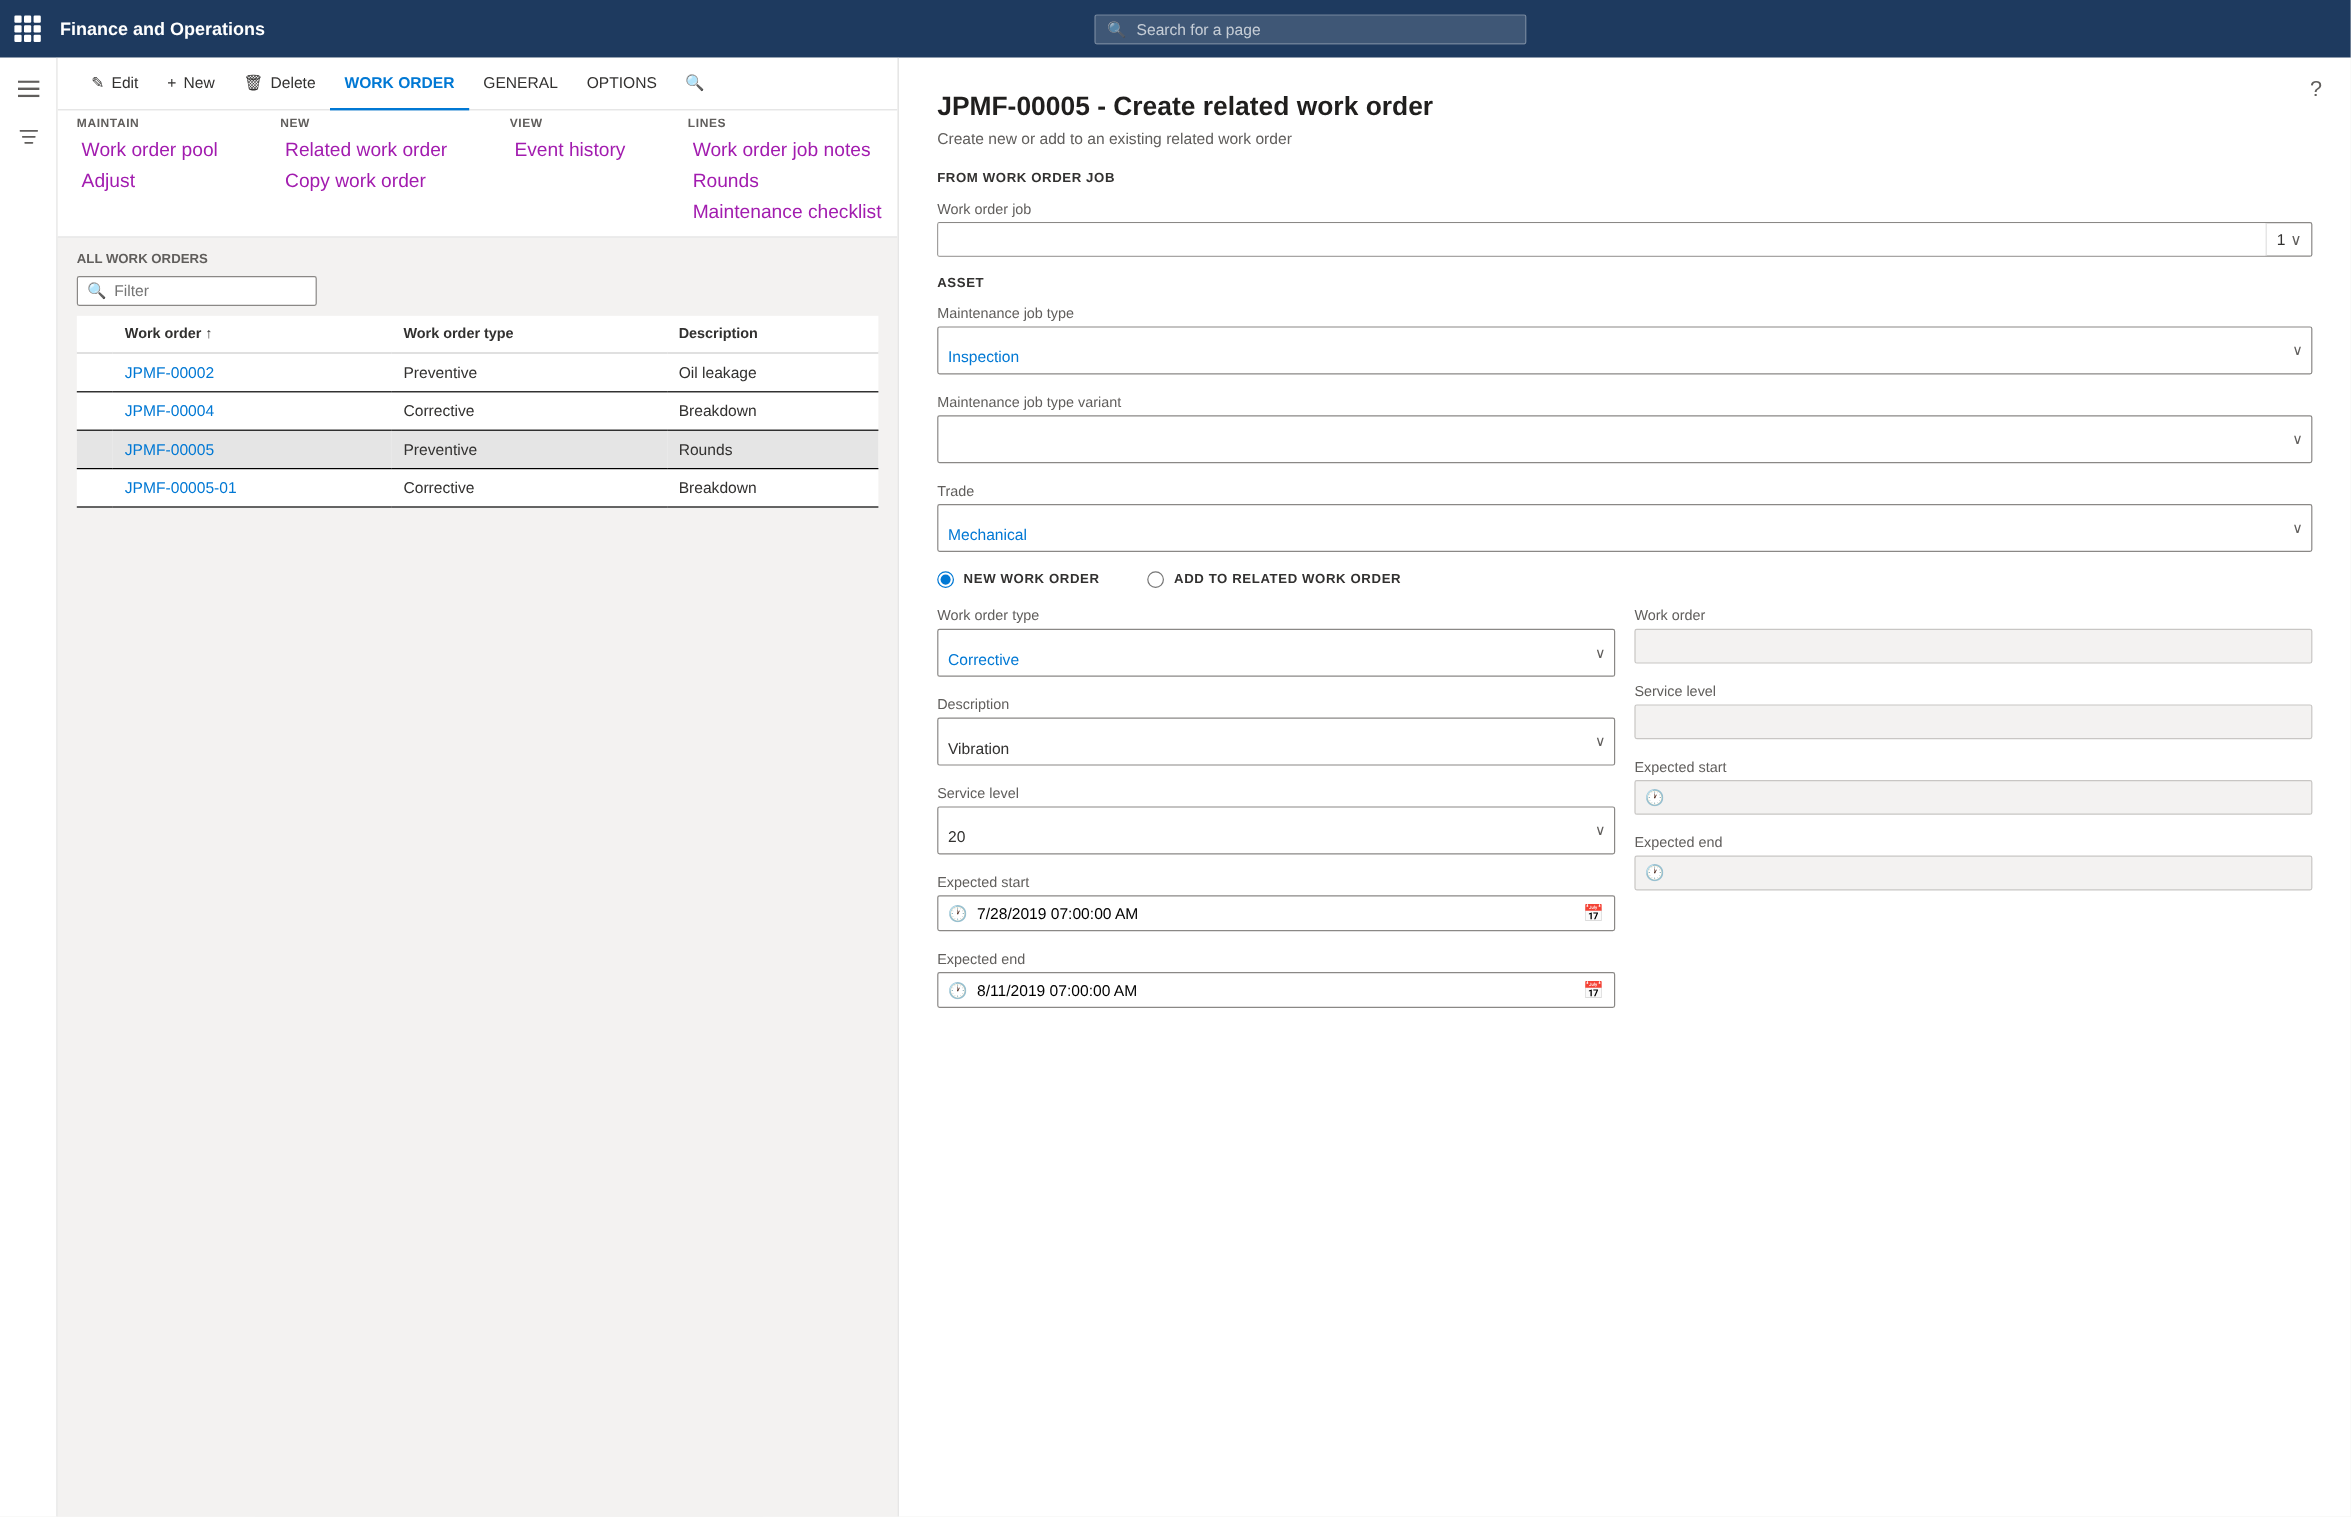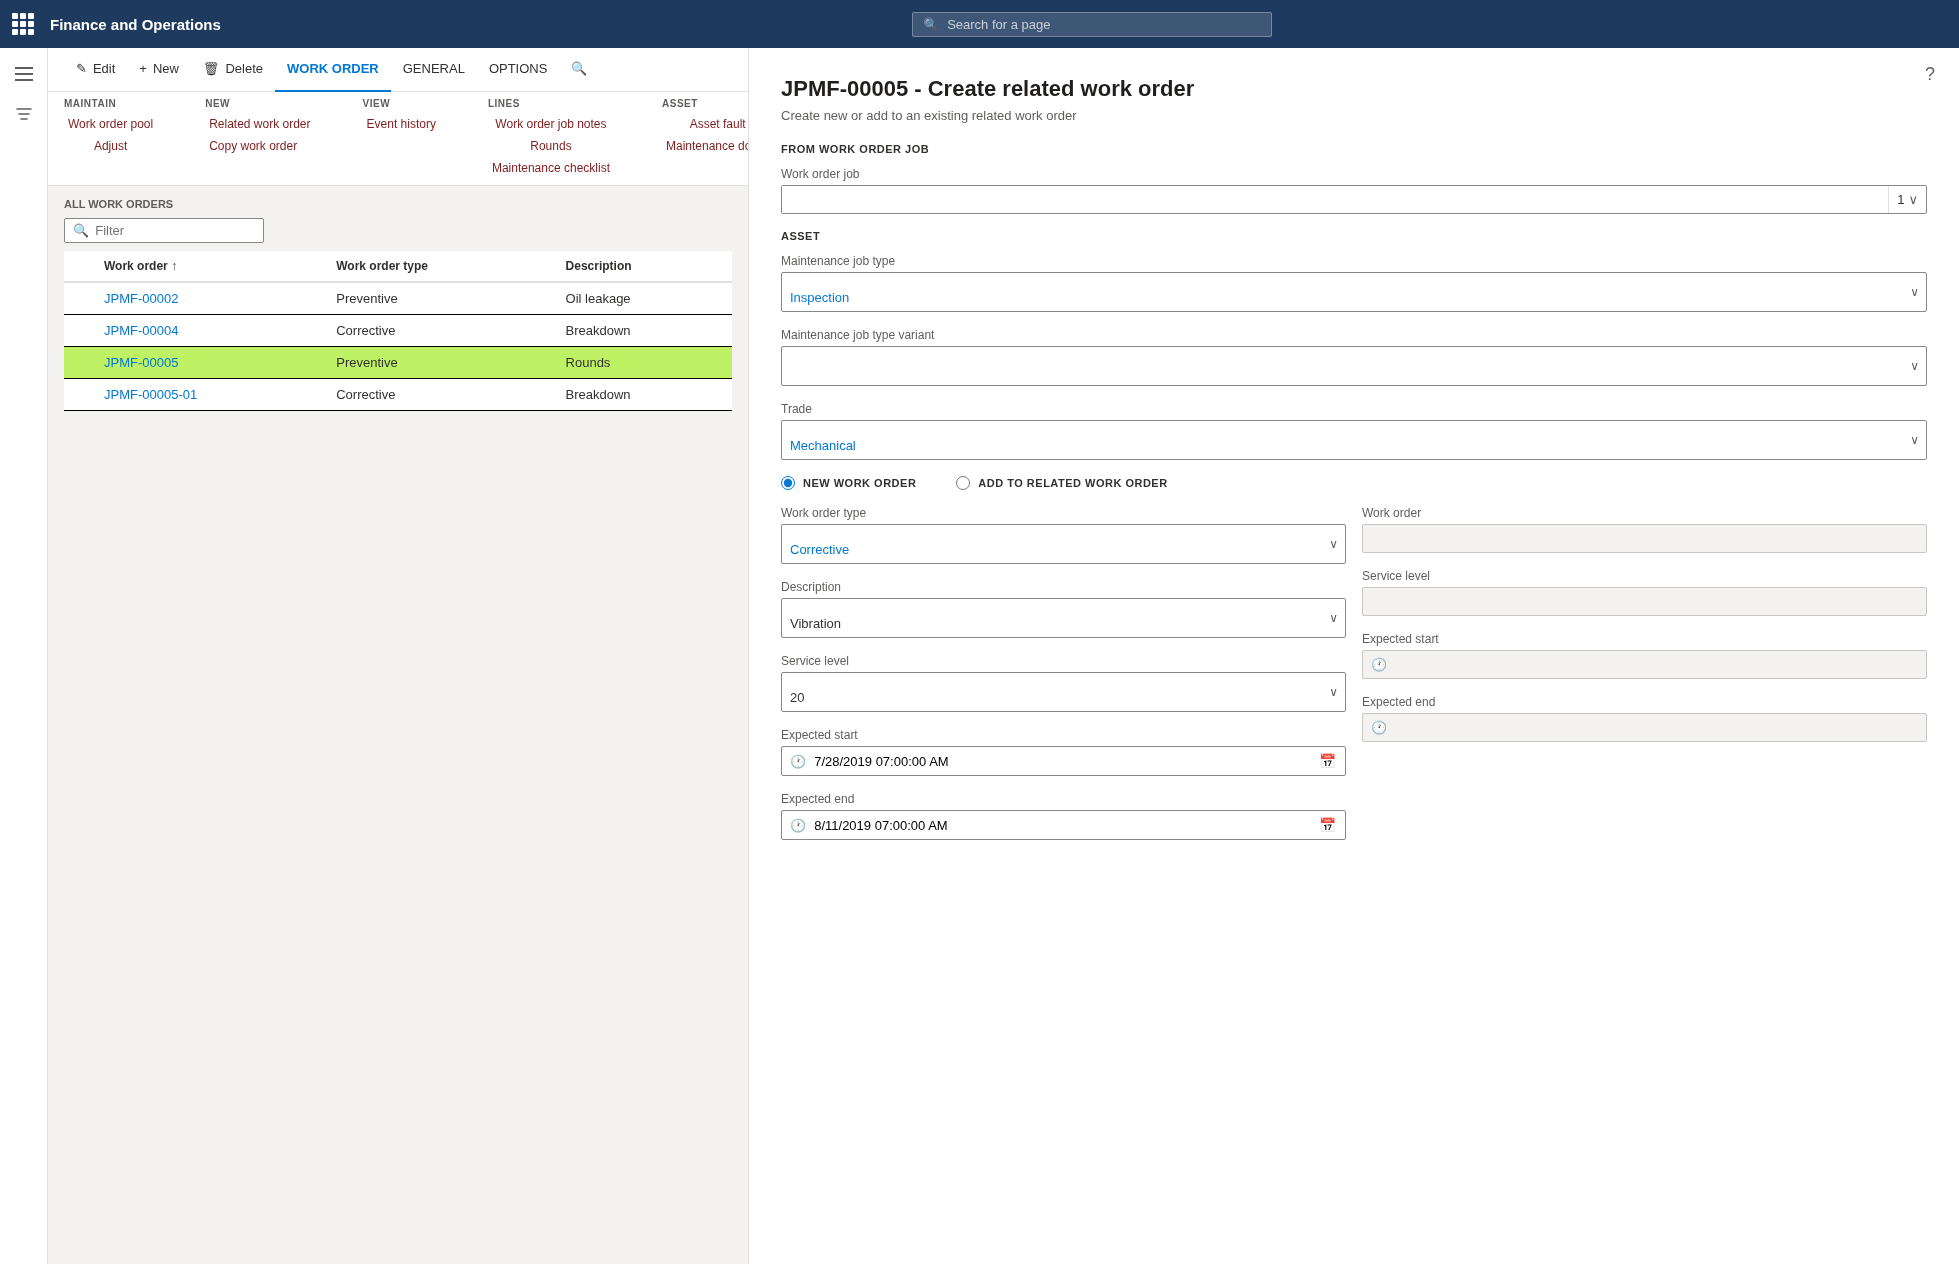--- a/index.html
+++ b/index.html
@@ -98,26 +98,25 @@
 
     .ribbon-content {
       display: flex;
       padding: 6px 16px 8px;
       gap: 24px;
     }
     .ribbon-group { display: flex; flex-direction: column; gap: 2px; }
     .ribbon-group-label { font-size: 10px; font-weight: 600; color: #605e5c; text-transform: uppercase; letter-spacing: 0.5px; margin-bottom: 4px; }
     .ribbon-group-items { display: flex; gap: 4px; flex-wrap: wrap; }
     .ribbon-item {
-      font-size: 12px;
-      color: #7f1d1d;
+      font-size: 16px;
+      color: #a21caf;
       cursor: pointer;
       padding: 2px 4px;
       white-space: nowrap;
-      text-align: center;
     }
     .ribbon-divider { width: 1px; background: #e0e0e0; margin: 4px 0; align-self: stretch; }
 
     
     .filter-bar {
       padding: 12px 16px 8px;
       display: flex;
       flex-direction: column;
       gap: 8px;
     }
@@ -142,21 +141,21 @@
       border-bottom: 2px solid #e0e0e0;
       text-align: left;
       padding: 8px 10px;
       font-size: 12px;
       font-weight: 600;
       color: #323130;
       position: sticky;
       top: 0;
     }
     tbody tr { border-bottom: 1px solid #000000; }
-    tbody tr.selected { background: #bef264; }
+    tbody tr.selected { background: #e5e5e5; }
     tbody td { padding: 8px 10px; font-size: 13px; color: #323130; }
     .link-cell { color: #0078d4; cursor: pointer; }
     .check-col { width: 30px; }
 
     
     .right-panel {
       flex: 1;
       background: white;
       overflow-y: auto;
       padding: 28px 32px;

